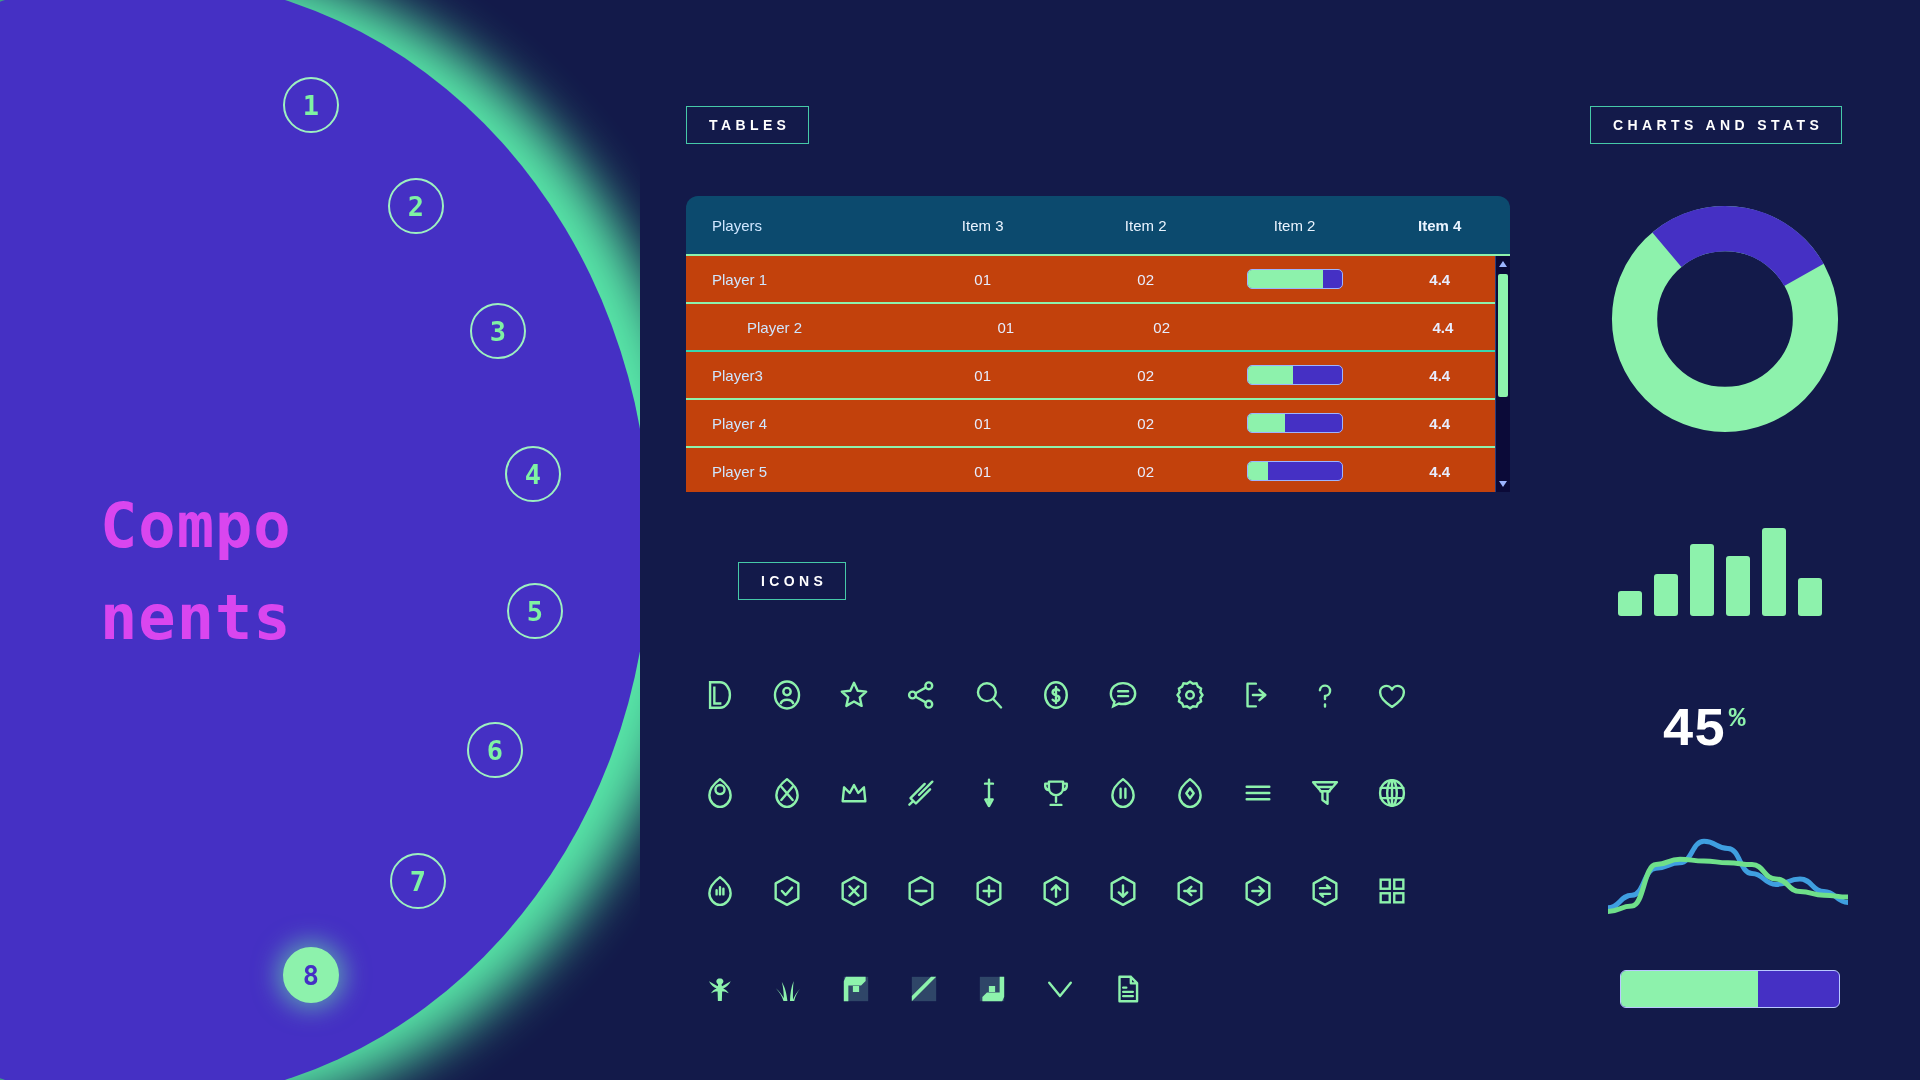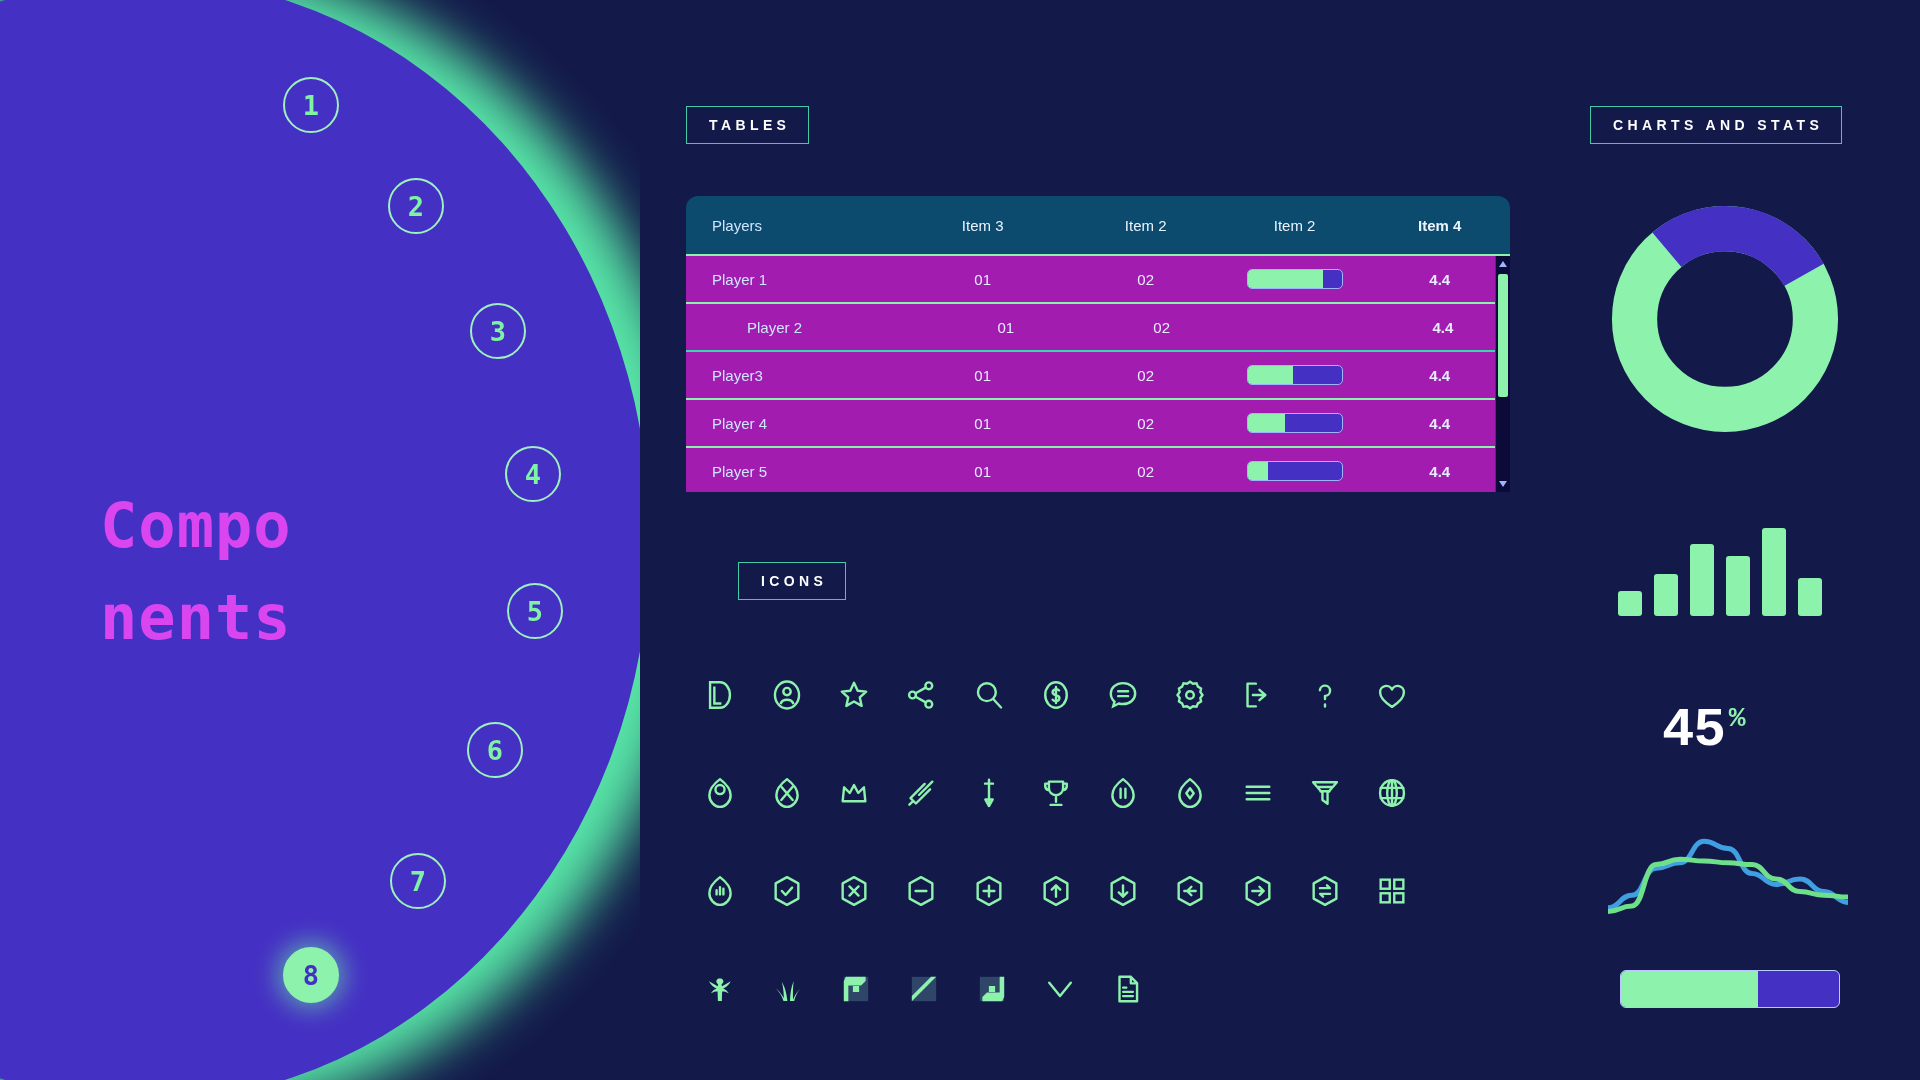--- a/index.html
+++ b/index.html
@@ -60,21 +60,21 @@
   #table-card{
     position:absolute;left:686px;top:196px;width:824px;height:296px;
   }
   #table-head{
     height:58px;background:#0c4a6e;
     border-radius:12px 12px 0 0;
     border-bottom:2px solid #8df2ac;
     display:flex;align-items:center;
     color:#eaf4ff;font-size:15px;
   }
-  #table-body{position:absolute;left:0;top:60px;width:824px;height:236px;overflow:hidden;background:#a21caf;}
+  #table-body{position:absolute;left:0;top:60px;width:824px;height:236px;overflow:hidden;background:#c2410c;}
   .trow{
     height:48px;display:flex;align-items:center;
     border-bottom:2px solid #8df2ac;
     box-sizing:border-box;
     color:#e7edff;font-size:15px;
   }
   .trow:nth-child(2){border-bottom-color:#3ad6ad;padding-left:35px;}
   .c0{width:220px;padding-left:26px;color:#cfe6ff;box-sizing:border-box;}
   .c1{width:190px;text-align:center;}
   .c2{width:158px;text-align:center;}

